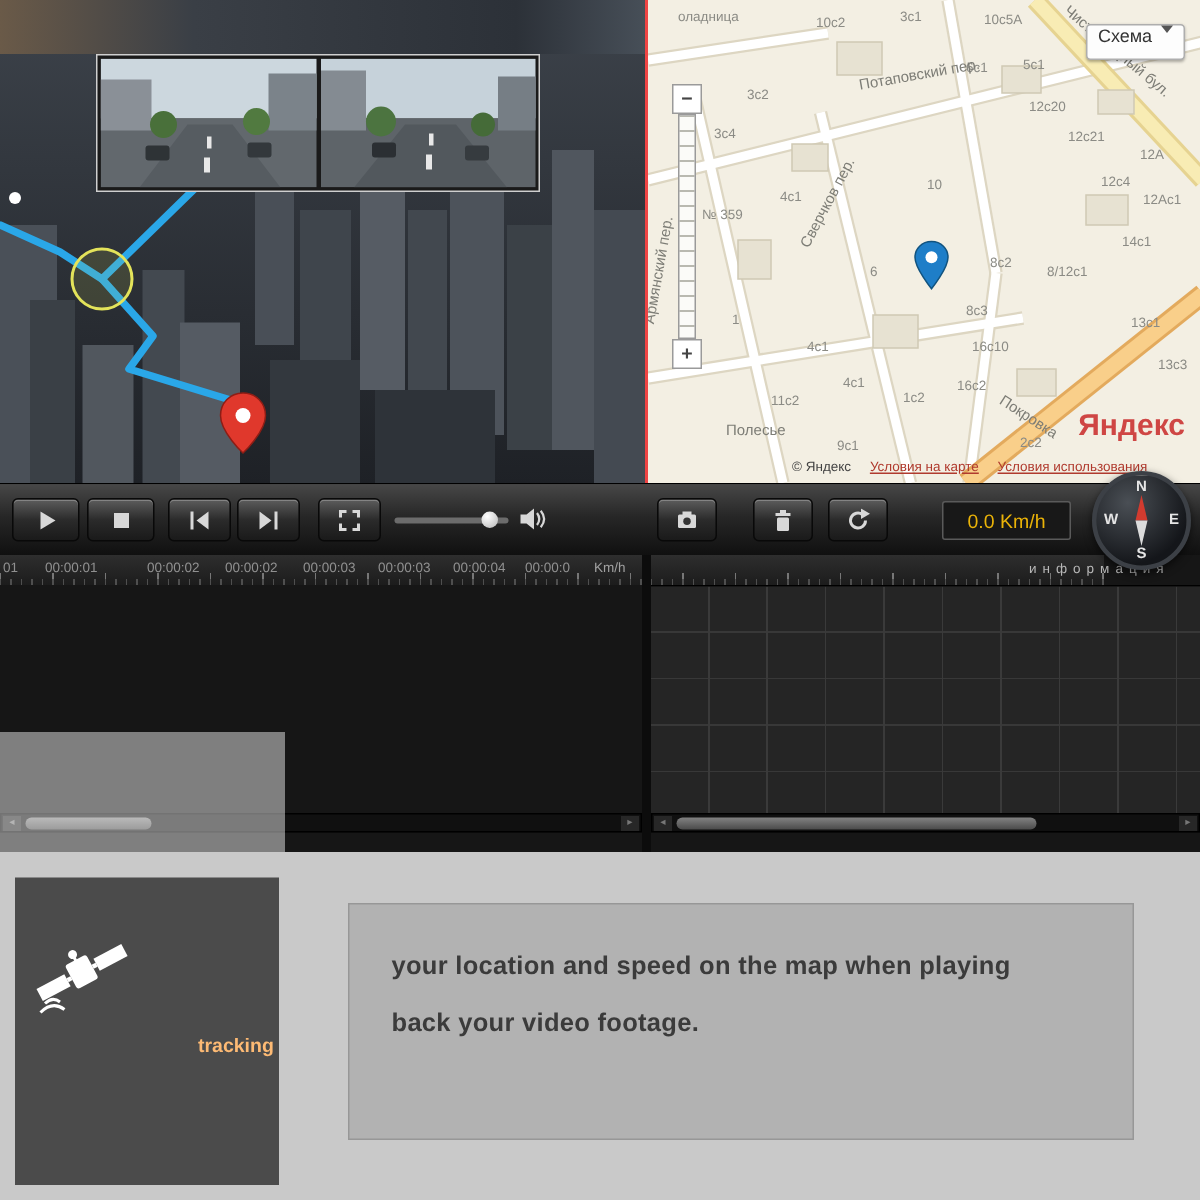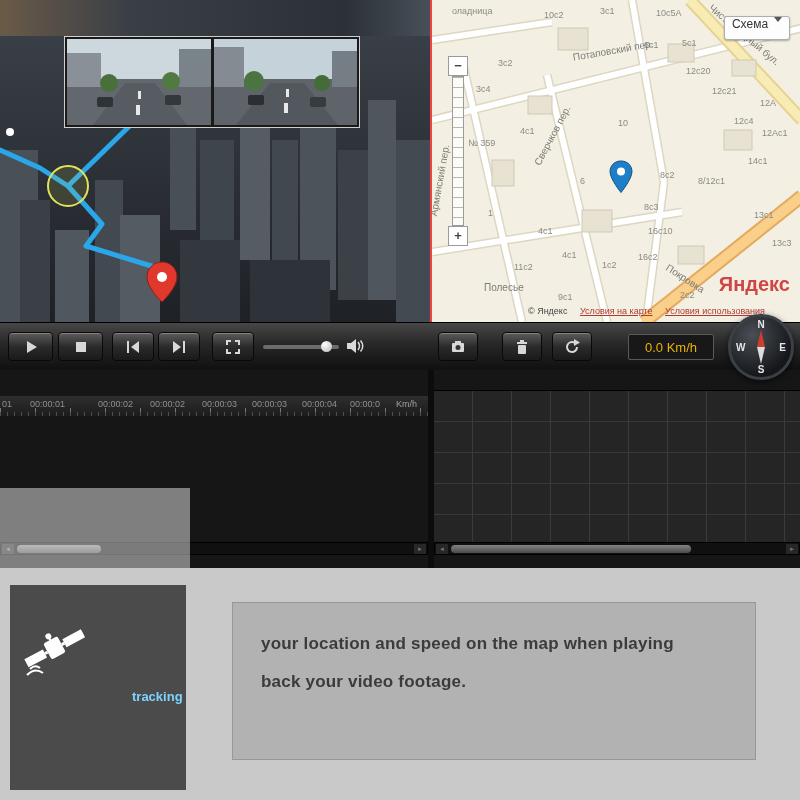--- a/index.html
+++ b/index.html
@@ -41,41 +41,41 @@
   .c-s { bottom:2px; left:50%; transform:translateX(-50%); }
   .c-w { left:5px; top:50%; transform:translateY(-50%); }
   .c-e { right:5px; top:50%; transform:translateY(-50%); }
   .needle-n { position:absolute; left:50%; top:13px; margin-left:-4px; width:0; height:0; border-left:4px solid transparent; border-right:4px solid transparent; border-bottom:17px solid #d23b2f; }
   .needle-s { position:absolute; left:50%; top:30px; margin-left:-4px; width:0; height:0; border-left:4px solid transparent; border-right:4px solid transparent; border-top:17px solid #dcdcdc; }
 
   
   .timeline { position:absolute; top:370px; left:0; width:800px; height:198px; background:#161616; }
   .ruler { position:absolute; top:0; left:0; width:736px; height:20px; background:linear-gradient(#2e2e2e,#1c1c1c);
     background-image:repeating-linear-gradient(to right,#4f4f4f 0 1px,transparent 1px 7px),repeating-linear-gradient(to right,#777 0 1px,transparent 1px 35px),linear-gradient(#2e2e2e,#1c1c1c);
-    background-size:100% 4px,100% 8px,100% 100%; background-position:0 100%,0 100%,0 0; background-repeat:repeat-x,repeat-x,no-repeat;margin-top:26px; }
+    background-size:100% 4px,100% 8px,100% 100%; background-position:0 100%,0 100%,0 0; background-repeat:repeat-x,repeat-x,no-repeat; }
   .time-label { position:absolute; top:3px; font-size:9px; color:#909090; white-space:nowrap; }
   .kmh-label { position:absolute; left:396px; top:3px; font-size:9px; color:#a0a0a0; }
   .info-label { position:absolute; left:686px; top:4px; font-size:9px; color:#b8b8b8; letter-spacing:4px; }
   .chart { position:absolute; top:20px; height:152px; background-color:#252525;
     background-image:repeating-linear-gradient(to right,transparent 0 38px,#3a3a3a 38px 39px),repeating-linear-gradient(to bottom,transparent 0 30px,#383838 30px 31px); border-top:1px solid #000; }
   .chart-left { left:0; width:428px; }
   .chart-right { left:434px; width:366px; }
   .ytick { position:absolute; right:4px; font-size:9px; color:#9c9c9c; }
   .tl-divider { position:absolute; left:428px; top:0; width:6px; height:198px; background:#0c0c0c; }
   .scroll-track { position:absolute; top:172px; height:13px; background:#101010; border:1px solid #000; }
   .st-left { left:0; width:428px; } .st-right { left:434px; width:366px; }
   .scroll-thumb { position:absolute; top:2px; height:8px; border-radius:4px; background:linear-gradient(#828282,#4b4b4b); cursor:pointer; }
   .scroll-cap { position:absolute; top:1px; width:12px; height:10px; background:#272727; color:#777; font-size:7px; line-height:10px; text-align:center; cursor:pointer; }
   .wm-overlay { position:absolute; left:0; top:488px; width:190px; height:80px; background:rgba(255,255,255,.45); z-index:15; pointer-events:none; }
 
   
   .footer { position:absolute; top:568px; left:0; width:800px; height:232px; background:#c9c9c9; }
   .gps-box { position:absolute; left:10px; top:17px; width:176px; height:205px; background:#4b4b4b; }
   .gps-title { position:absolute; left:42px; top:78px; font-size:38px; font-weight:800; font-style:italic; color:#fff; text-shadow:2px 2px 2px #222; }
-  .gps-sub { position:absolute; left:122px; top:104px; font-size:13px; font-weight:bold; color:#7dd3fc; }
+  .gps-sub { position:absolute; left:122px; top:104px; font-size:13px; font-weight:bold; color:#fdba74; }
   .text-box { position:absolute; left:232px; top:34px; width:524px; height:158px; background:#b2b2b2; border:1px solid #979797; padding:22px 28px; }
   .desc-line { font-size:17px; font-weight:bold; color:#3b3b3b; line-height:38px; letter-spacing:.2px; }
 </style>
 </head>
 <body>
 
 <div class="screen">
 
   <div class="top">
 

